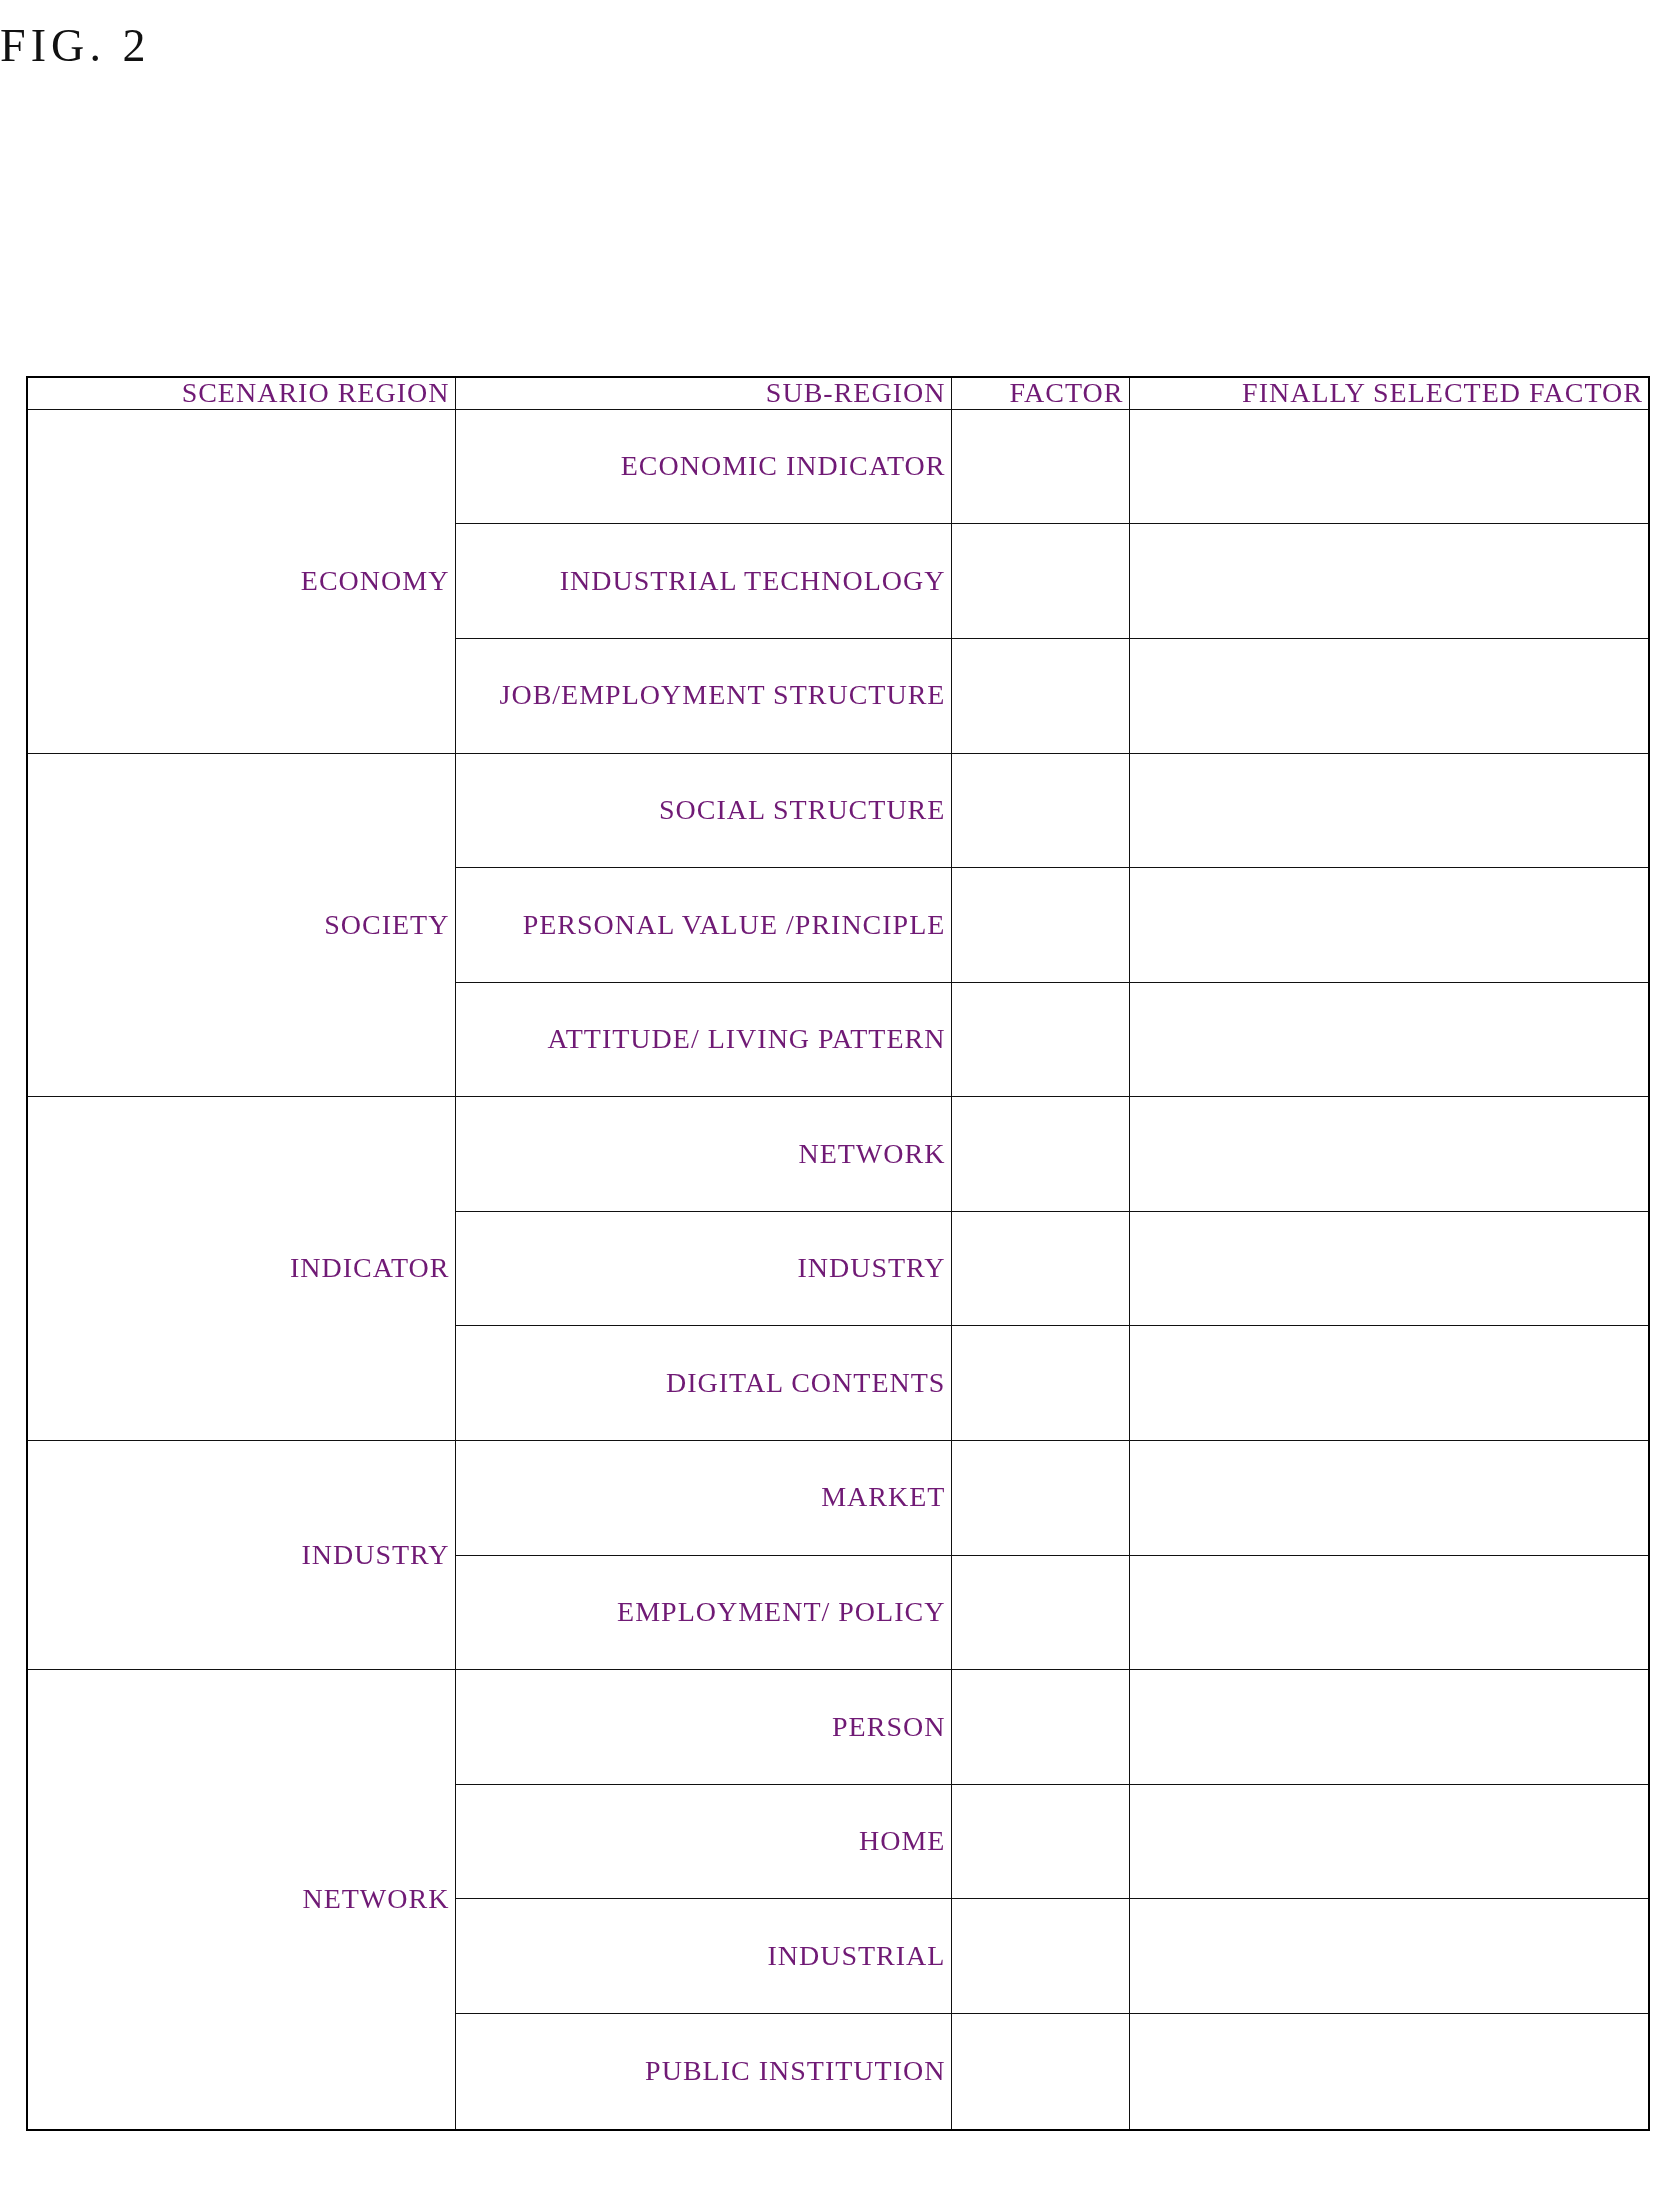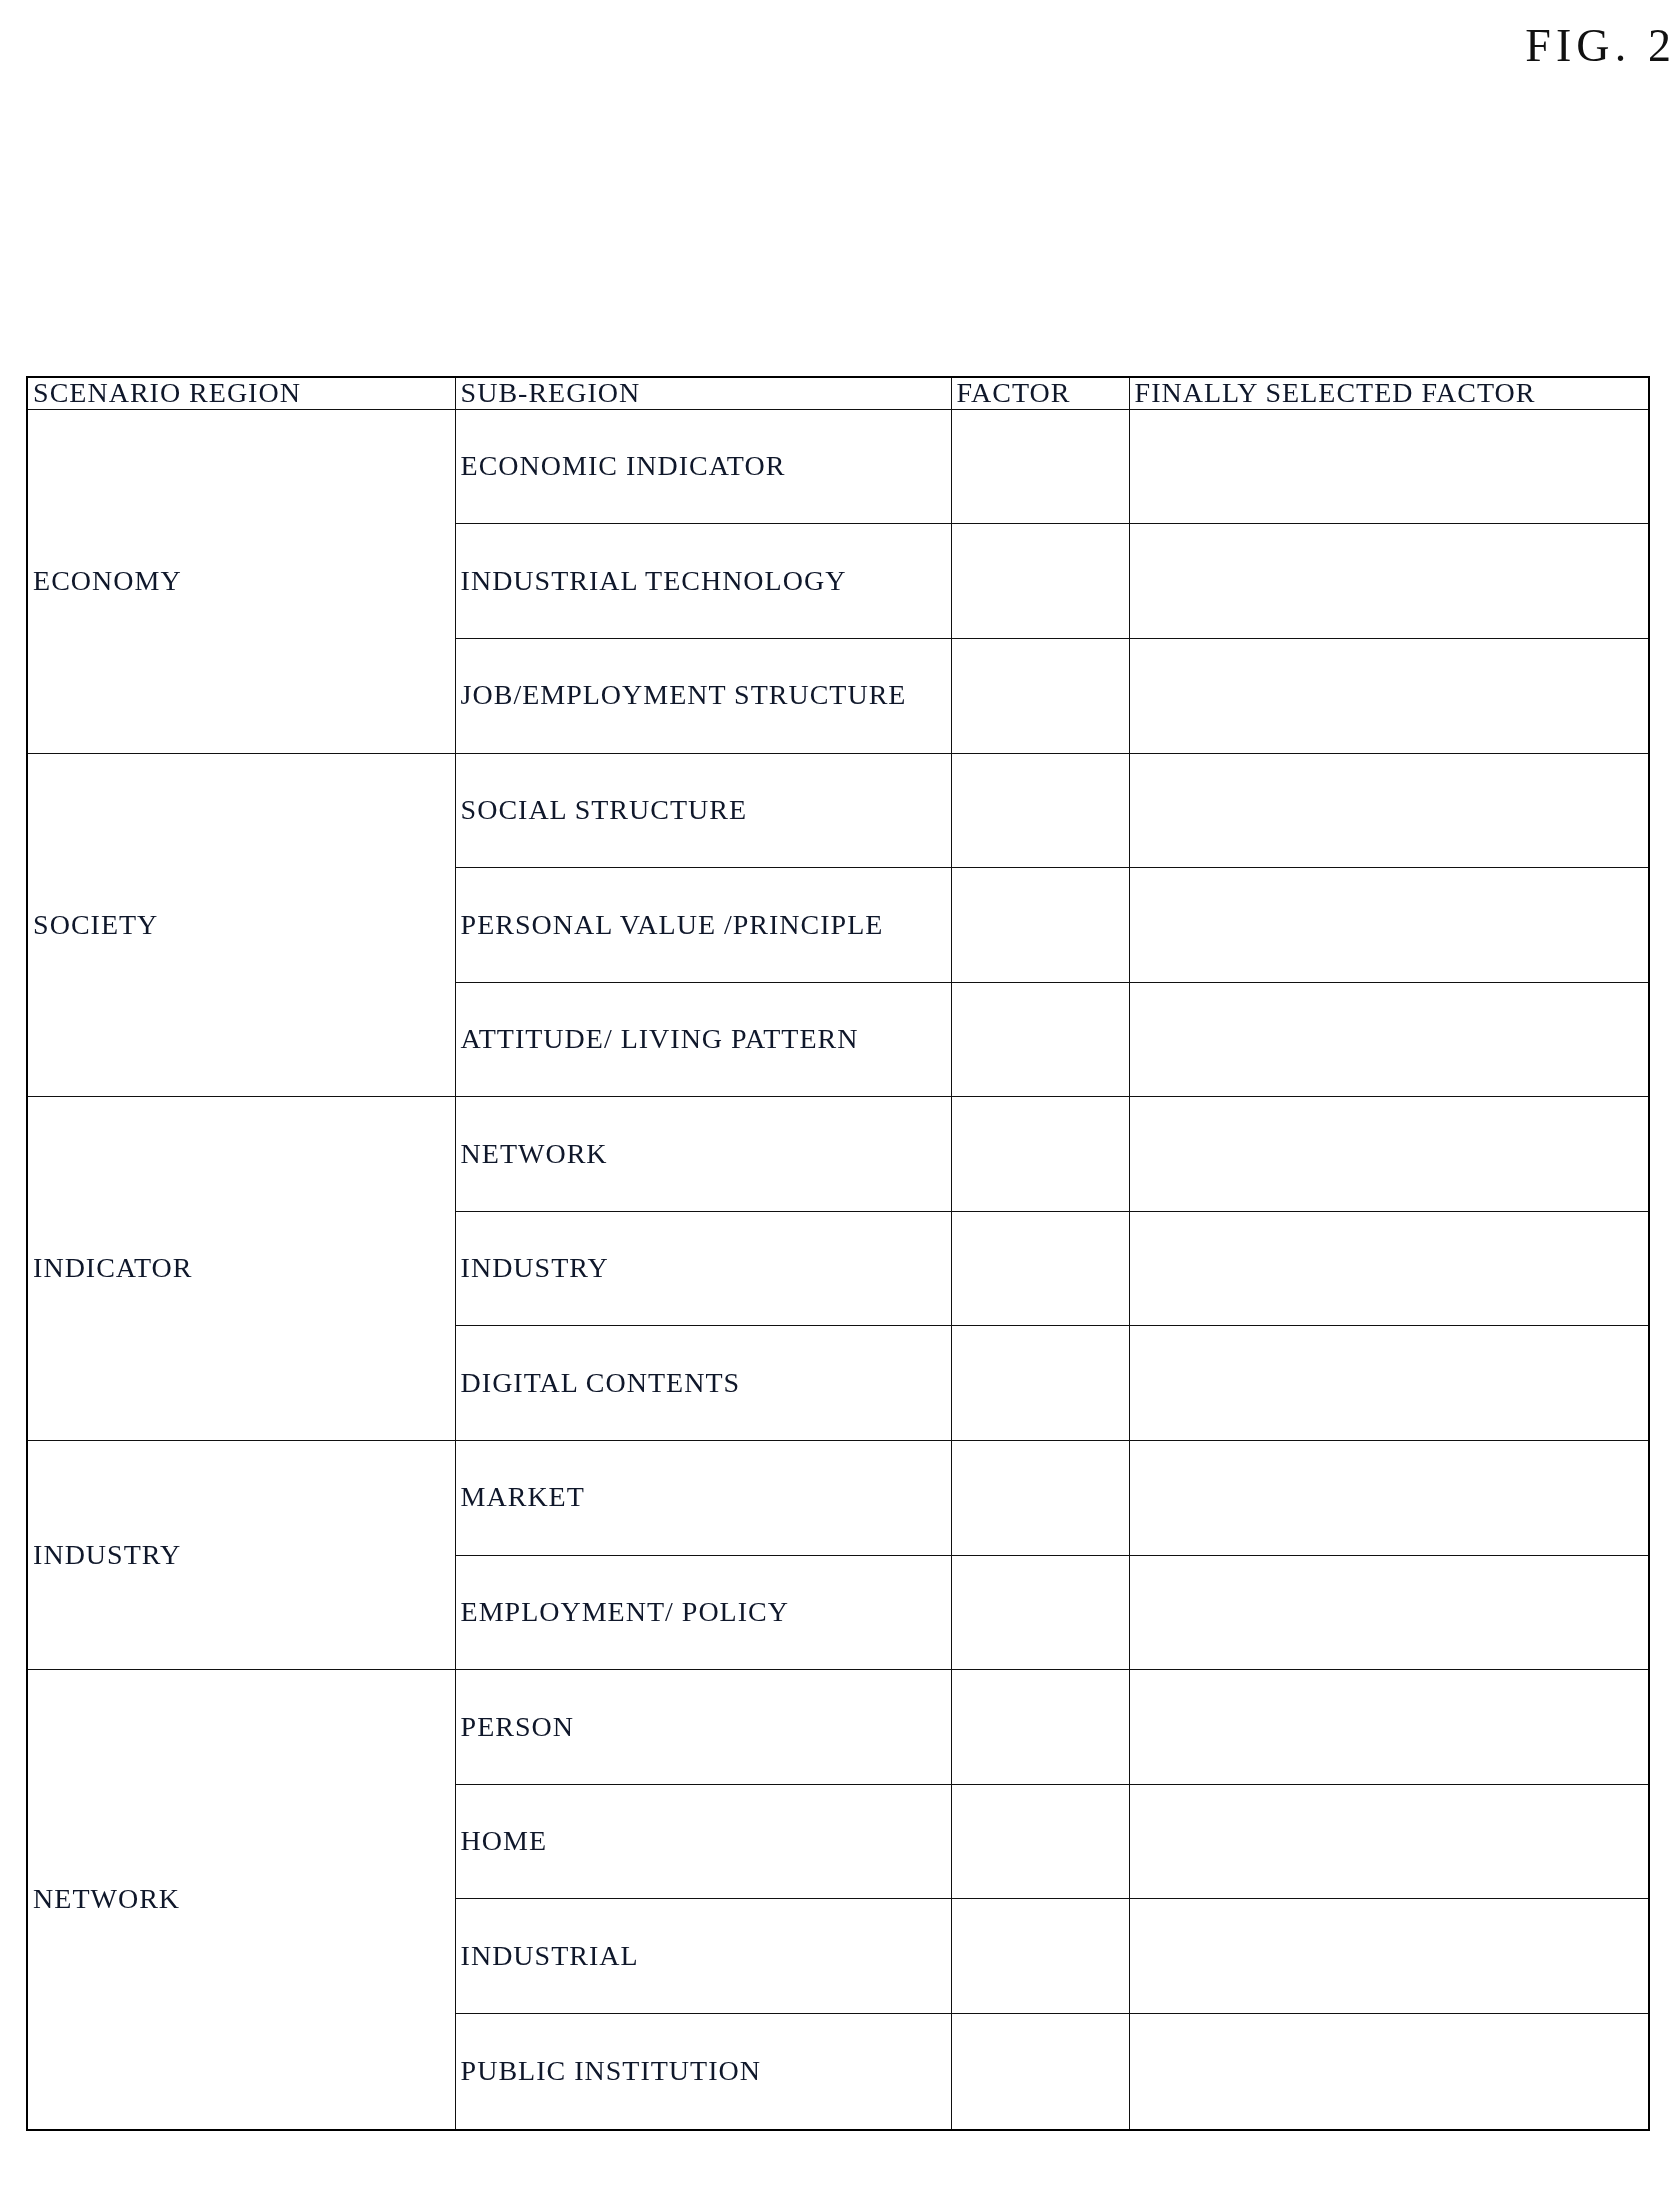--- a/index.html
+++ b/index.html
@@ -14,21 +14,21 @@
     font-family: "Liberation Serif", "DejaVu Serif", serif;
     color: #000000;
     overflow: hidden;
   }
 
   #fig-title {
     position: absolute;
     top: 18.7px;
     left: 0;
     width: 1676px;
-    text-align: right;
+    text-align: left;
     font-family: "Liberation Serif", "DejaVu Serif", serif;
     font-size: 46px;
     letter-spacing: 5.1px;
     color: #111111;
     font-weight: 400;
   }
 
   #table-wrap {
     position: absolute;
     left: 26px;
@@ -41,27 +41,27 @@
     border-collapse: collapse;
     width: 100%;
     height: 100%;
     table-layout: fixed;
   }
 
   table.fig-table td,
   table.fig-table th {
     border: 1.7px solid #111111;
     padding: 0 5.1px;
-    text-align: left;
+    text-align: right;
     vertical-align: middle;
     font-weight: 400;
     font-size: 28px;
     letter-spacing: 1px;
     font-family: "Liberation Serif", "DejaVu Serif", serif;
-    color: #0f172a;
+    color: #701a75;
     line-height: 1.1;
   }
 
   table.fig-table th {
     font-size: 28px;
   }
 
   
   table.fig-table {
     border: 2.5px solid #000000;

